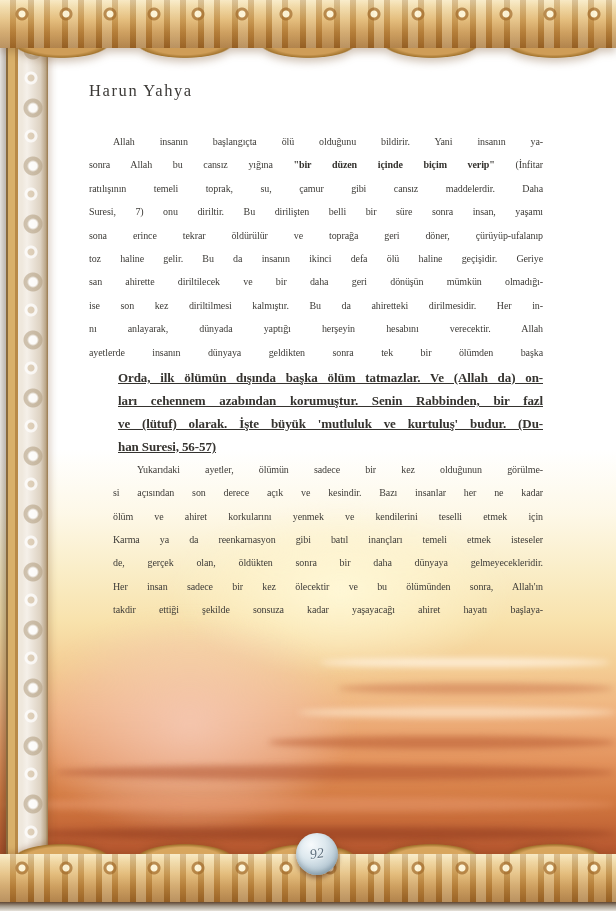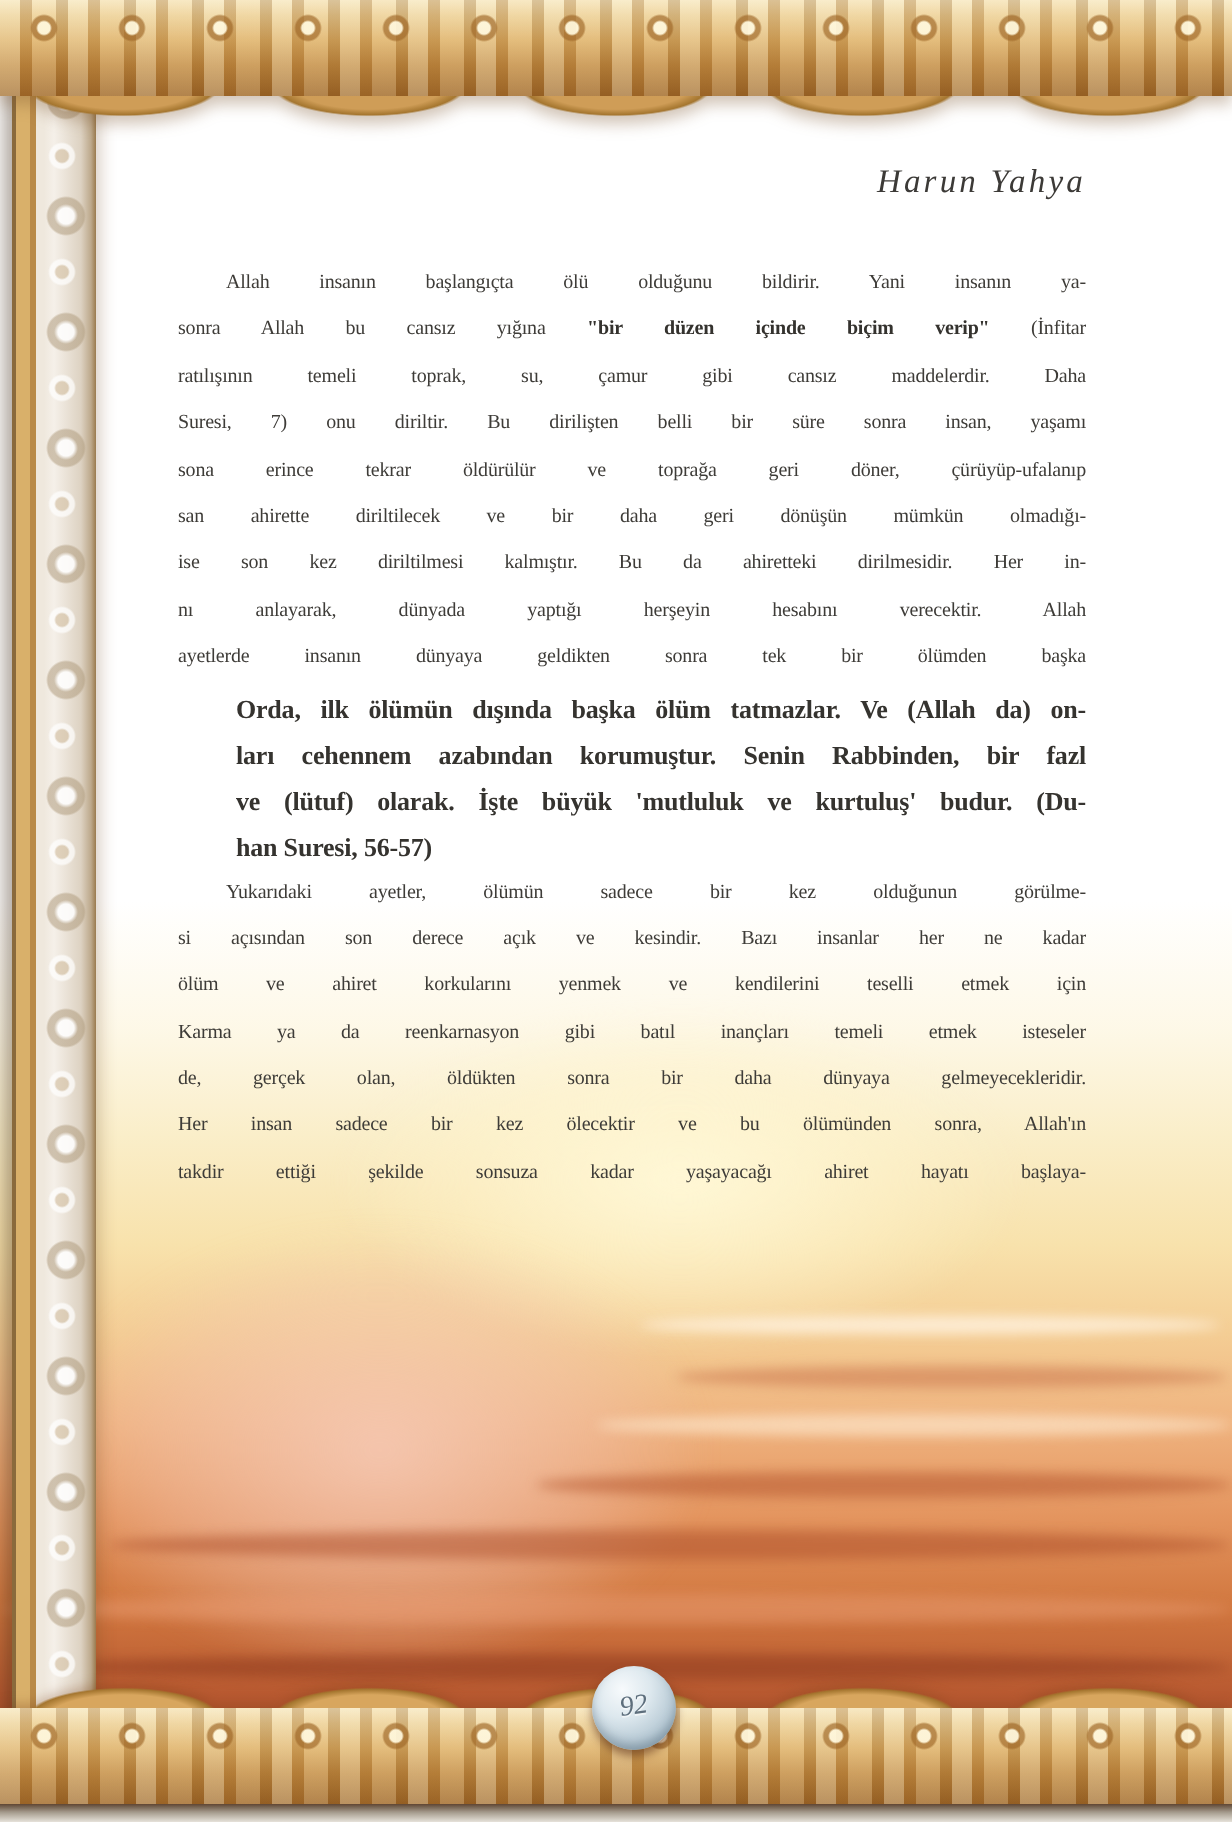--- a/index.html
+++ b/index.html
@@ -85,28 +85,28 @@
     display:flex;align-items:center;justify-content:center;
   }
   .ball span{
     font-style:italic;font-size:14px;color:#5d6e7c;transform:rotate(-8deg);
     text-shadow:0 1px 0 rgba(255,255,255,.6);
   }
 
   
   .text-area{position:absolute;left:89px;top:80px;width:454px;z-index:2;color:#3e3c38;}
   .title{
-    text-align:right;font-style:italic;font-size:16.5px;letter-spacing:1.6px;
+    text-align:left;font-size:16.5px;letter-spacing:1.6px;
     color:#3c3a37;height:22px;line-height:22px;
   }
   .para{font-size:10px;letter-spacing:-0.1px;}
   .para.body1{margin-top:28px;}
   .para.quote{margin-top:2px;margin-left:29px;width:425px;font-weight:bold;font-size:13px;color:#35332f;}
-  .para.quote .line{line-height:23px;height:23px;}
-  .para.body2{margin-top:0;}
+  .para.quote .line{line-height:23px;height:23px;text-decoration:underline;}
+  .para.body2{margin-top:0;margin-left:24px;}
   .line{
     line-height:23.4px;height:23.4px;white-space:nowrap;
     text-align:justify;text-align-last:justify;overflow:visible;
   }
   .line.last{text-align-last:left;}
   .line.ind{padding-left:24px;}
   .line b{font-weight:bold;color:#34322e;}
 </style>
 </head>
 <body>
@@ -136,20 +136,21 @@
 
   <div class="text-area">
     <div class="title">Harun Yahya</div>
     <div id="text-flow">
         <div class="para body1">
           <div class="line ind"><span>Allah insanın başlangıçta ölü olduğunu bildirir. Yani insanın ya-</span></div>
           <div class="line"><span>sonra Allah bu cansız yığına </span><b>"bir düzen içinde biçim verip"</b><span> (İnfitar</span></div>
           <div class="line"><span>ratılışının temeli toprak, su, çamur gibi cansız maddelerdir. Daha</span></div>
           <div class="line"><span>Suresi, 7) onu diriltir. Bu dirilişten belli bir süre sonra insan, yaşamı</span></div>
           <div class="line"><span>sona erince tekrar öldürülür ve toprağa geri döner, çürüyüp-ufalanıp</span></div>
+          <div class="line"><span>toz haline gelir. Bu da insanın ikinci defa ölü haline geçişidir. Geriye</span></div>
           <div class="line"><span>san ahirette diriltilecek ve bir daha geri dönüşün mümkün olmadığı-</span></div>
           <div class="line"><span>ise son kez diriltilmesi kalmıştır. Bu da ahiretteki dirilmesidir. Her in-</span></div>
           <div class="line"><span>nı anlayarak, dünyada yaptığı herşeyin hesabını verecektir. Allah</span></div>
           <div class="line"><span>ayetlerde insanın dünyaya geldikten sonra tek bir ölümden başka</span></div>
         </div>
         <div class="para quote">
           <div class="line"><span>Orda, ilk ölümün dışında başka ölüm tatmazlar. Ve (Allah da) on-</span></div>
           <div class="line"><span>ları cehennem azabından korumuştur. Senin Rabbinden, bir fazl</span></div>
           <div class="line"><span>ve (lütuf) olarak. İşte büyük 'mutluluk ve kurtuluş' budur. (Du-</span></div>
           <div class="line last"><span>han Suresi, 56-57)</span></div>

